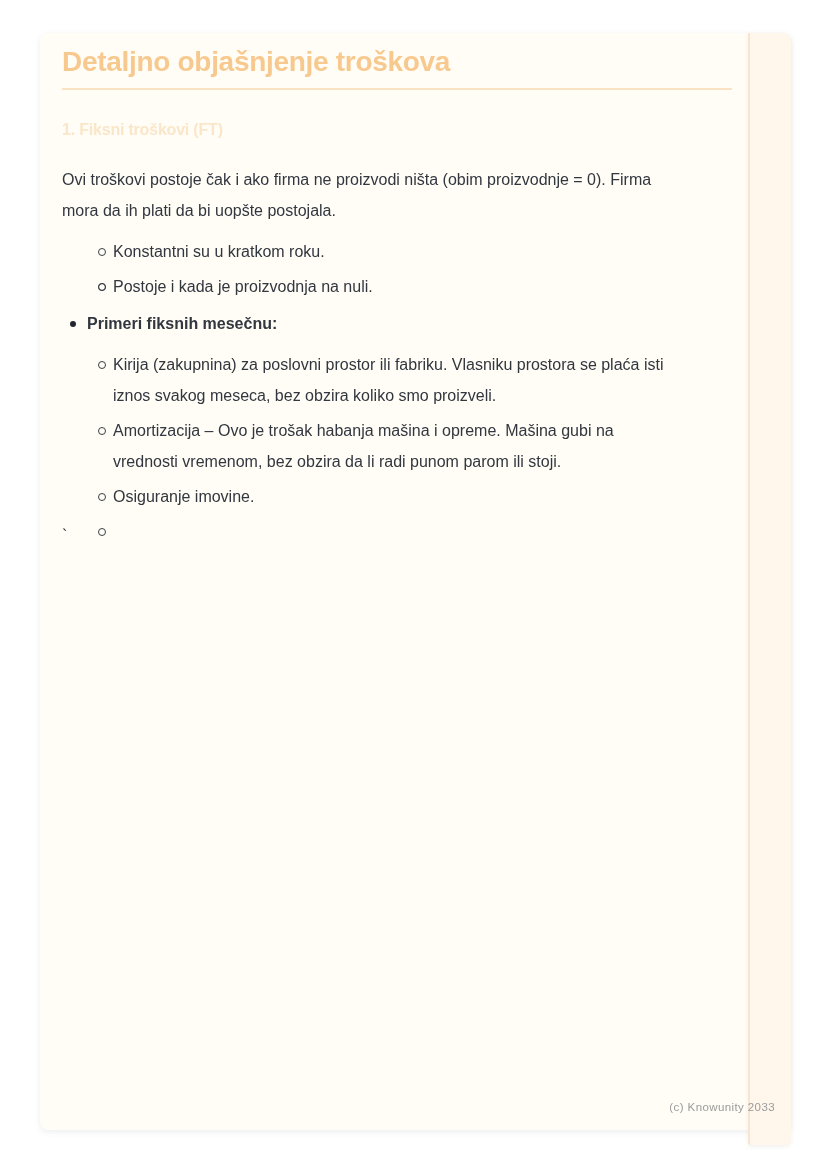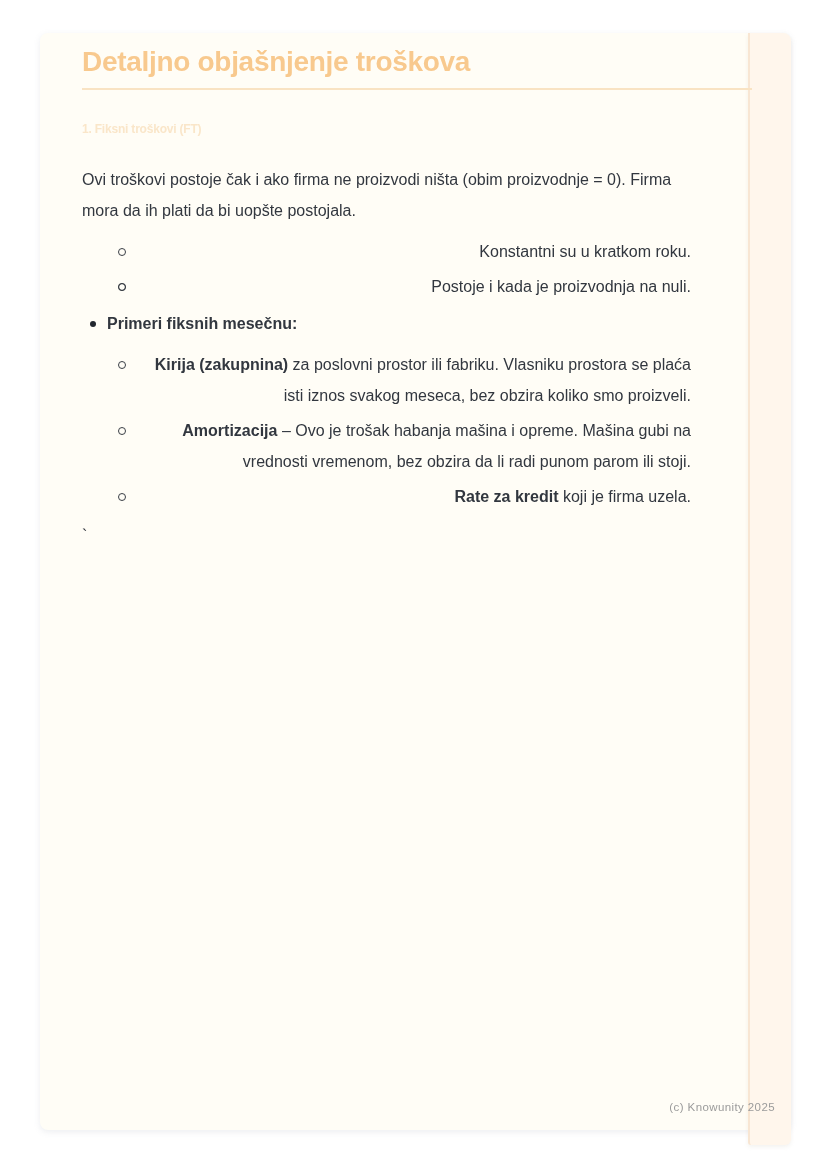--- a/index.html
+++ b/index.html
@@ -15,48 +15,48 @@
     z-index:0;
   }
   .strip{
     position:absolute;left:748px;top:33px;width:41px;height:1112px;
     background:#FFF6EC;border-left:2px solid #F8E6D3;
     border-radius:0 8px 6px 3px;
     box-shadow:0 2px 4px rgba(170,160,145,.14);
     z-index:1;
   }
   .content{
-    position:absolute;left:82px;top:46px;width:670px;
+    position:absolute;left:62px;top:46px;width:670px;
     color:#32373F;font-size:16px;line-height:31px;z-index:2;
   }
   h1.doc-title{
     margin:0;font-size:28px;line-height:32px;font-weight:700;
     color:#F8C98E;letter-spacing:-0.3px;
   }
   .rule{height:0;border-top:2px solid #F9E3C3;margin-top:10px;}
   h2.section{
-    margin:27px 0 0;font-size:12px;line-height:25px;font-weight:700;
+    margin:27px 0 0;font-size:16px;line-height:25px;font-weight:700;
     color:#FAE6C9;letter-spacing:-0.2px;
   }
   p.intro{margin:22px 0 3px;max-width:590px;}
   .group{margin-top:6px;}
   .g-head{position:relative;padding-left:25px;font-weight:700;line-height:31px;}
   .dot{
     position:absolute;left:8px;top:13px;width:6px;height:6px;
     background:#22272E;border-radius:50%;
   }
   .subs{margin-top:10px;}
   .sub-item{position:relative;padding-left:51px;margin-bottom:4px;}
   .ring{
     position:absolute;left:36px;top:12px;width:8px;height:8px;
     border:1.5px solid #3A3F46;border-radius:50%;box-sizing:border-box;
     background:transparent;
   }
-  .sub-text{max-width:558px;text-align:right;}
-  .sub-text strong{font-weight:700;margin-top:7px;}
+  .sub-text{max-width:558px;}
+  .sub-text strong{font-weight:400;margin-top:7px;}
   .stray{margin-top:14px;line-height:20px;}
   .footer{
     position:absolute;top:1100px;right:53px;z-index:5;
     font-size:11.5px;line-height:15px;color:#9B9B9B;letter-spacing:0.4px;
   }
 </style>
 </head>
 <body>
 
 <div class="page"></div>
@@ -90,21 +90,24 @@
       <div class="sub-item">
           <span class="ring"></span>
           <div class="sub-text"><strong>Kirija (zakupnina)</strong><span> za poslovni prostor ili fabriku. Vlasniku prostora se plaća isti iznos svakog meseca, bez obzira koliko smo proizveli.</span></div>
         </div>
       <div class="sub-item">
           <span class="ring"></span>
           <div class="sub-text"><strong>Amortizacija</strong><span> – Ovo je trošak habanja mašina i opreme. Mašina gubi na vrednosti vremenom, bez obzira da li radi punom parom ili stoji.</span></div>
         </div>
       <div class="sub-item">
           <span class="ring"></span>
-          <div class="sub-text"><strong>Rate za kredit</strong><span> koji je firma uzela.</span></div>
+          <div class="sub-text"><strong>Osiguranje</strong><span> imovine.</span></div>
+        </div>
+      <div class="sub-item">
+          <span class="ring"></span>
         </div>
     </div>
   </div>
 
   <div class="stray">`</div>
 </div>
 
-<div class="footer">(c) Knowunity 2025</div>
+<div class="footer">(c) Knowunity 2033</div>
 
 </body></html>

